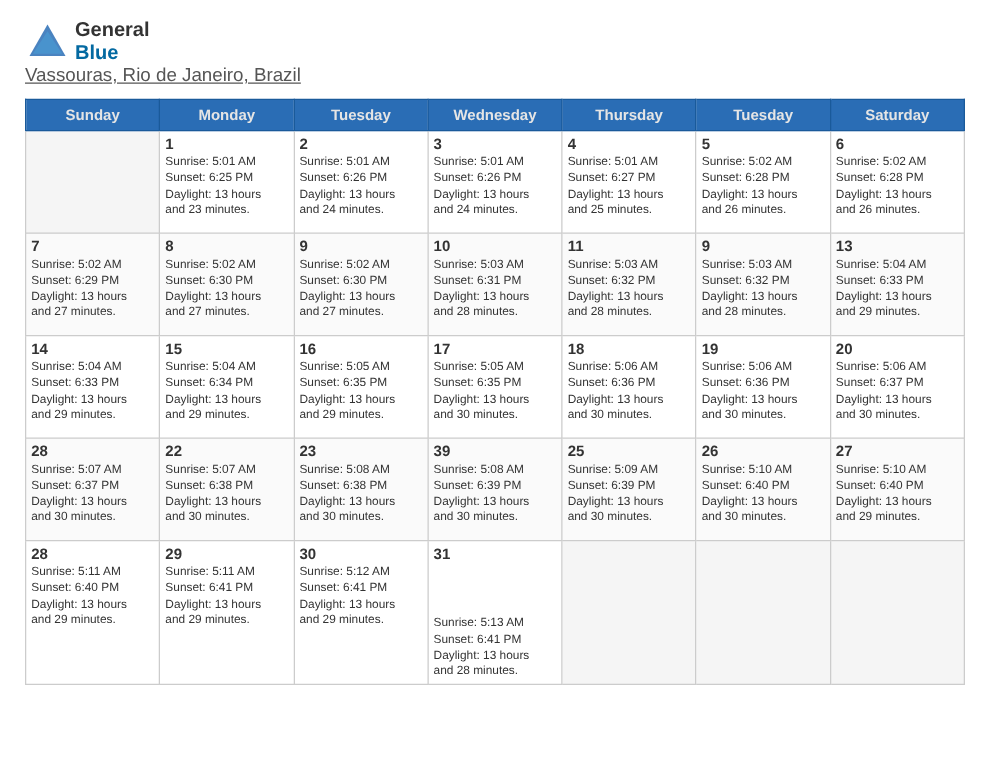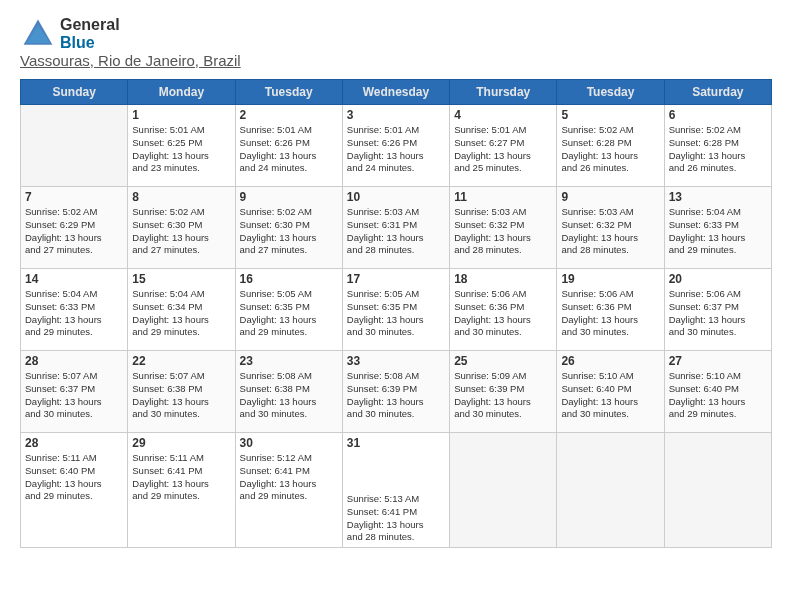--- a/index.html
+++ b/index.html
@@ -295,21 +295,21 @@
 and 30 minutes.</div>
           </td>
           <td>
             <span class="day-num">23</span>
             <div class="day-info" style="white-space: pre-line;">Sunrise: 5:08 AM
 Sunset: 6:38 PM
 Daylight: 13 hours
 and 30 minutes.</div>
           </td>
           <td>
-            <span class="day-num">33</span>
+            <span class="day-num">39</span>
             <div class="day-info" style="white-space: pre-line;">Sunrise: 5:08 AM
 Sunset: 6:39 PM
 Daylight: 13 hours
 and 30 minutes.</div>
           </td>
           <td>
             <span class="day-num">25</span>
             <div class="day-info" style="white-space: pre-line;">Sunrise: 5:09 AM
 Sunset: 6:39 PM
 Daylight: 13 hours

